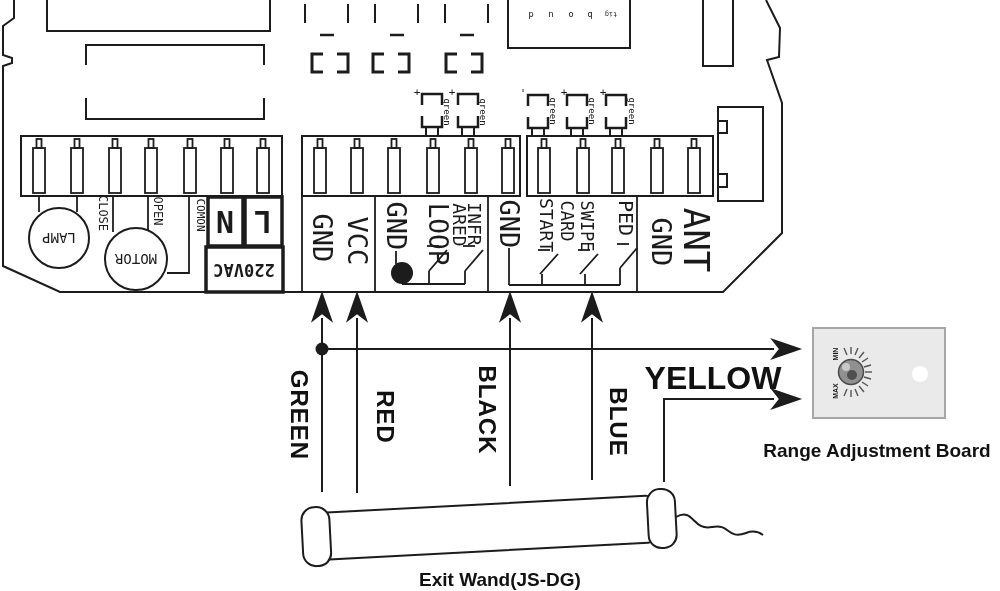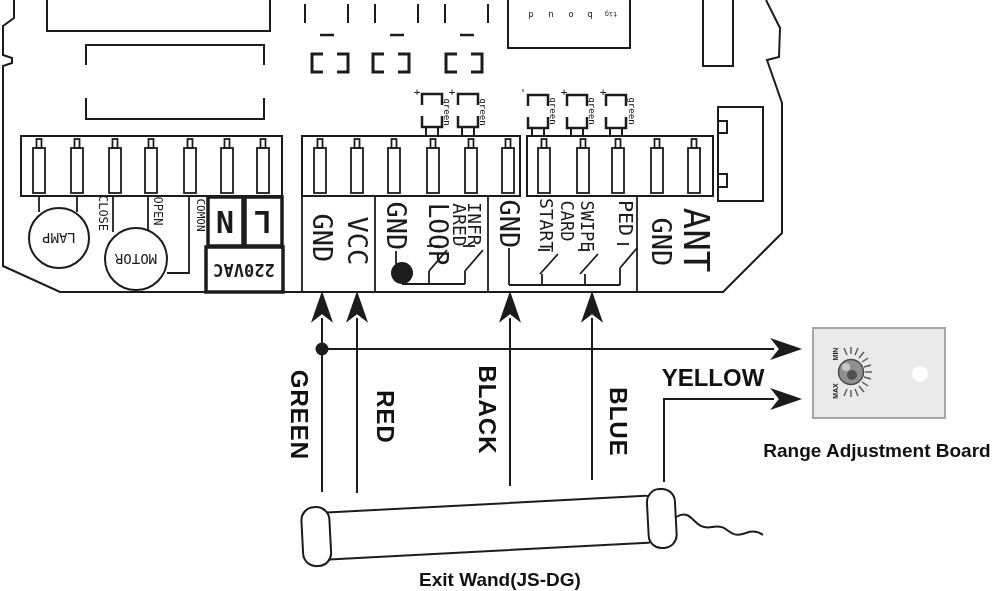--- a/index.html
+++ b/index.html
@@ -259,21 +259,21 @@
 <div class="lbl r180" style="left:531px;top:14px;font-size:9px">d</div>
 <div class="lbl r180" style="left:551px;top:14px;font-size:9px">u</div>
 <div class="lbl r180" style="left:571px;top:14px;font-size:9px">o</div>
 <div class="lbl r180" style="left:590px;top:14px;font-size:9px">b</div>
 <div class="lbl r180" style="left:611px;top:13px;font-size:7px">tig</div>
 
 <div class="lbl sans" style="left:299px;top:415px;font-size:24px;letter-spacing:1px">GREEN</div>
 <div class="lbl sans" style="left:385px;top:417px;font-size:24px;letter-spacing:1px">RED</div>
 <div class="lbl sans" style="left:487px;top:410px;font-size:24px;letter-spacing:1px">BLACK</div>
 <div class="lbl sans" style="left:618px;top:422px;font-size:24px;letter-spacing:1px">BLUE</div>
-<div class="lbl sans r0" style="left:713px;top:378px;font-size:24px">YELLOW</div>
+<div class="lbl sans r0" style="left:713px;top:378px;font-size:32px">YELLOW</div>
 
 <div class="lbl sans rn90" style="left:835px;top:354px;font-size:7px">MIN</div>
 <div class="lbl sans rn90" style="left:835px;top:391px;font-size:7px">MAX</div>
 <div class="lbl sans r0" style="left:877px;top:450px;font-size:19px">Range Adjustment Board</div>
 
 <div class="lbl sans r0" style="left:500px;top:579px;font-size:19px">Exit Wand(JS-DG)</div>
 
 </div>
 
 </body></html>

